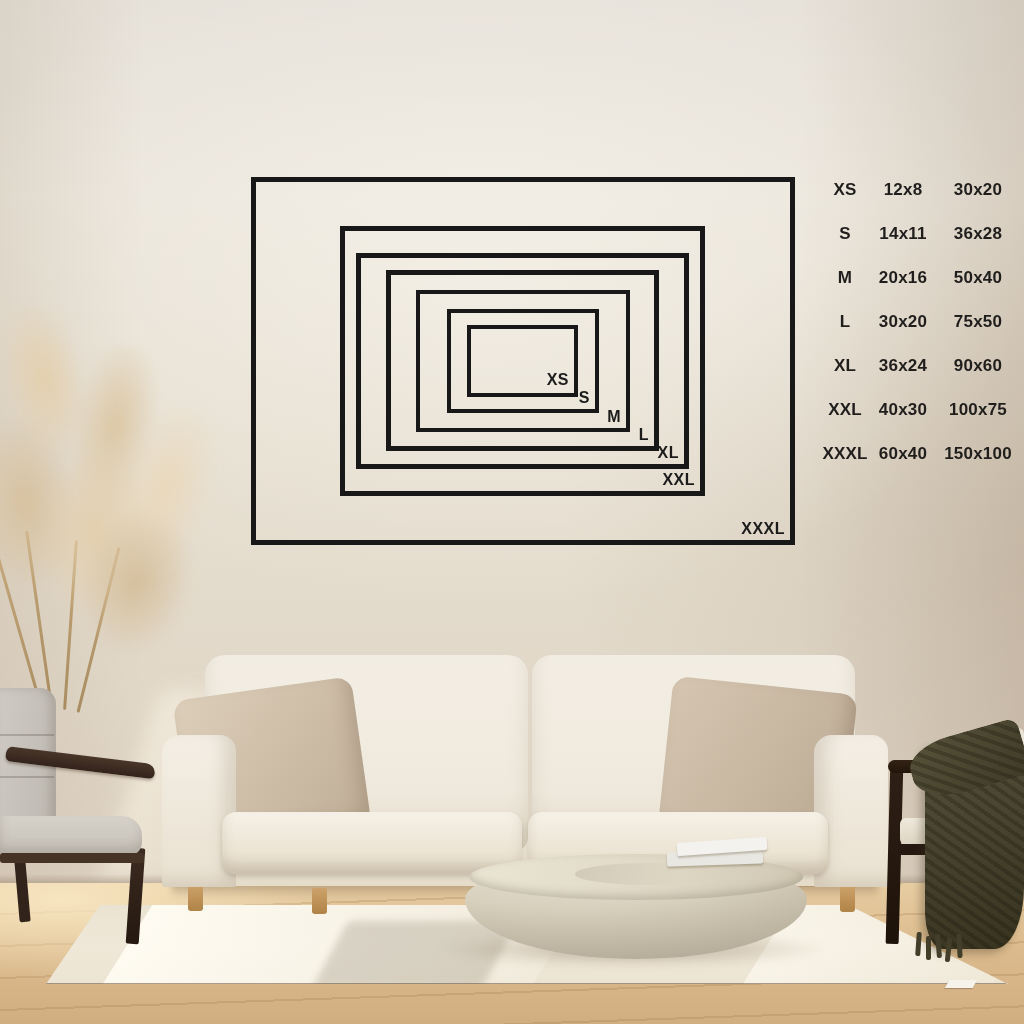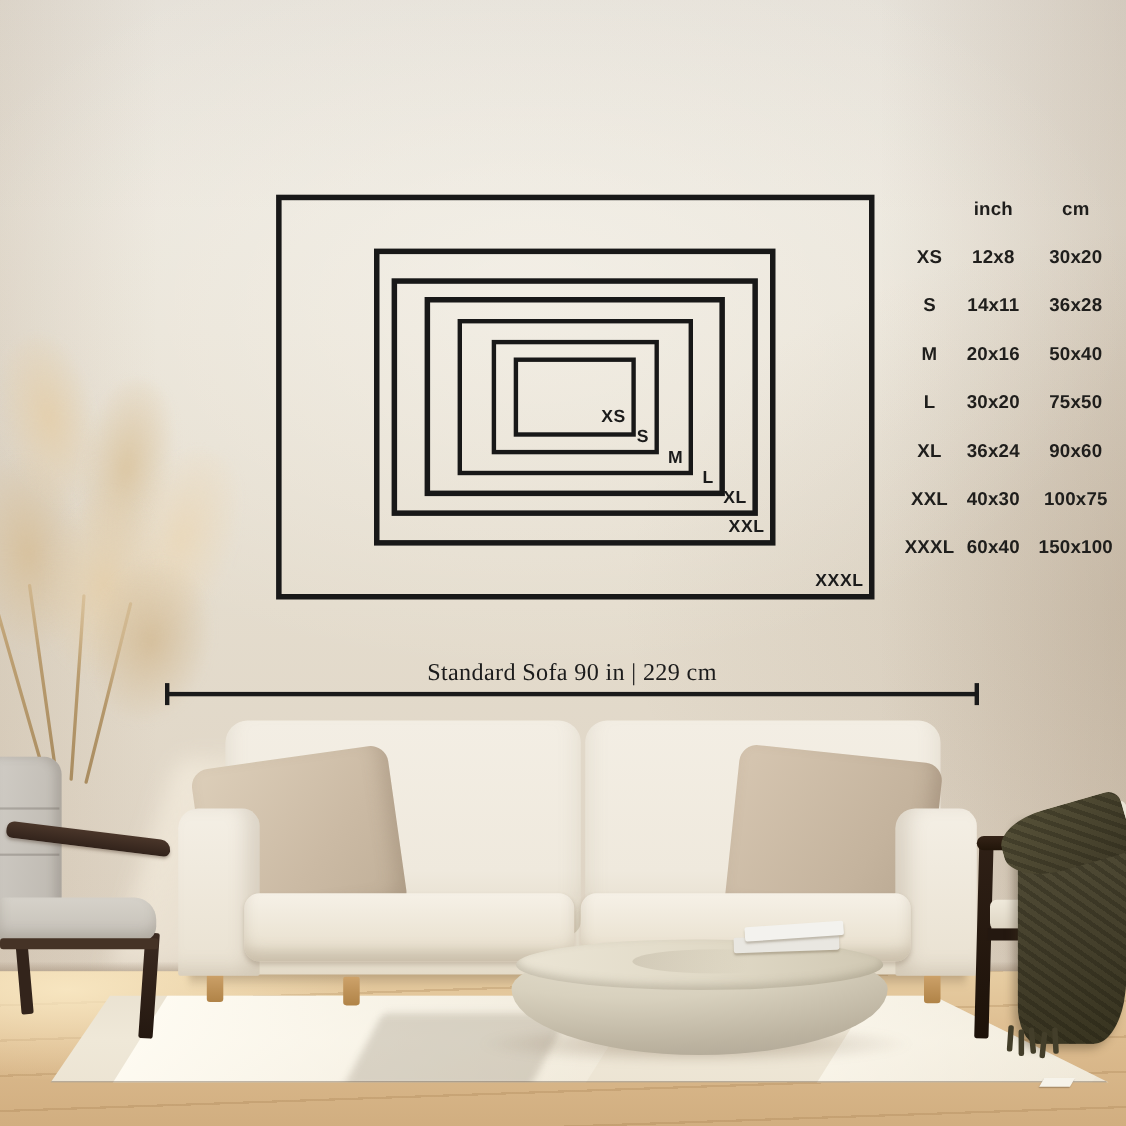--- a/index.html
+++ b/index.html
@@ -282,25 +282,20 @@
       <span class="szlabel">M</span>
     </div>
     <div class="szrect r-s">
       <span class="szlabel">S</span>
     </div>
     <div class="szrect r-xs">
       <span class="szlabel">XS</span>
     </div>
 
     <div class="sizes-table">
-      <div class="trow thead">
-        <span class="tc"></span>
-        <span class="tc">inch</span>
-        <span class="tc">cm</span>
-      </div>
       <div class="trow">
         <span class="tc">XS</span>
         <span class="tc">12x8</span>
         <span class="tc">30x20</span>
       </div>
       <div class="trow">
         <span class="tc">S</span>
         <span class="tc">14x11</span>
         <span class="tc">36x28</span>
       </div>
@@ -324,21 +319,15 @@
         <span class="tc">40x30</span>
         <span class="tc">100x75</span>
       </div>
       <div class="trow">
         <span class="tc">XXXL</span>
         <span class="tc">60x40</span>
         <span class="tc">150x100</span>
       </div>
     </div>
 
-    <div class="measure">
-      <div class="m-label">Standard Sofa 90 in | 229 cm</div>
-      <div class="m-tick tl"></div>
-      <div class="m-line"></div>
-      <div class="m-tick tr"></div>
-    </div>
 
   </div>
 </div>
 
 </body></html>

